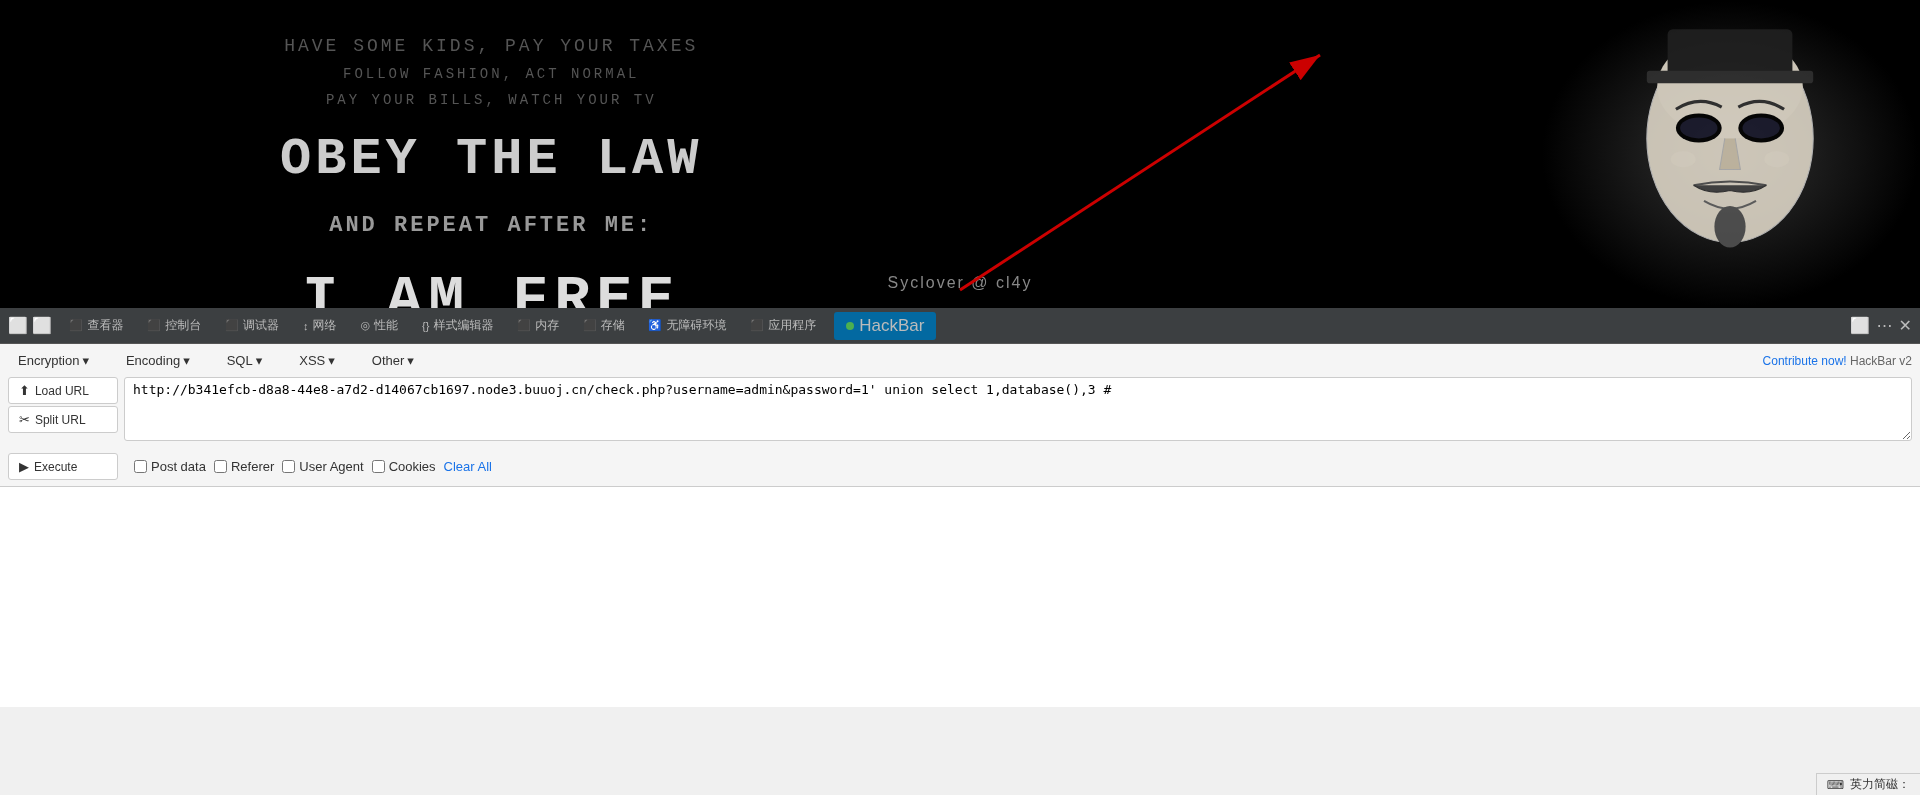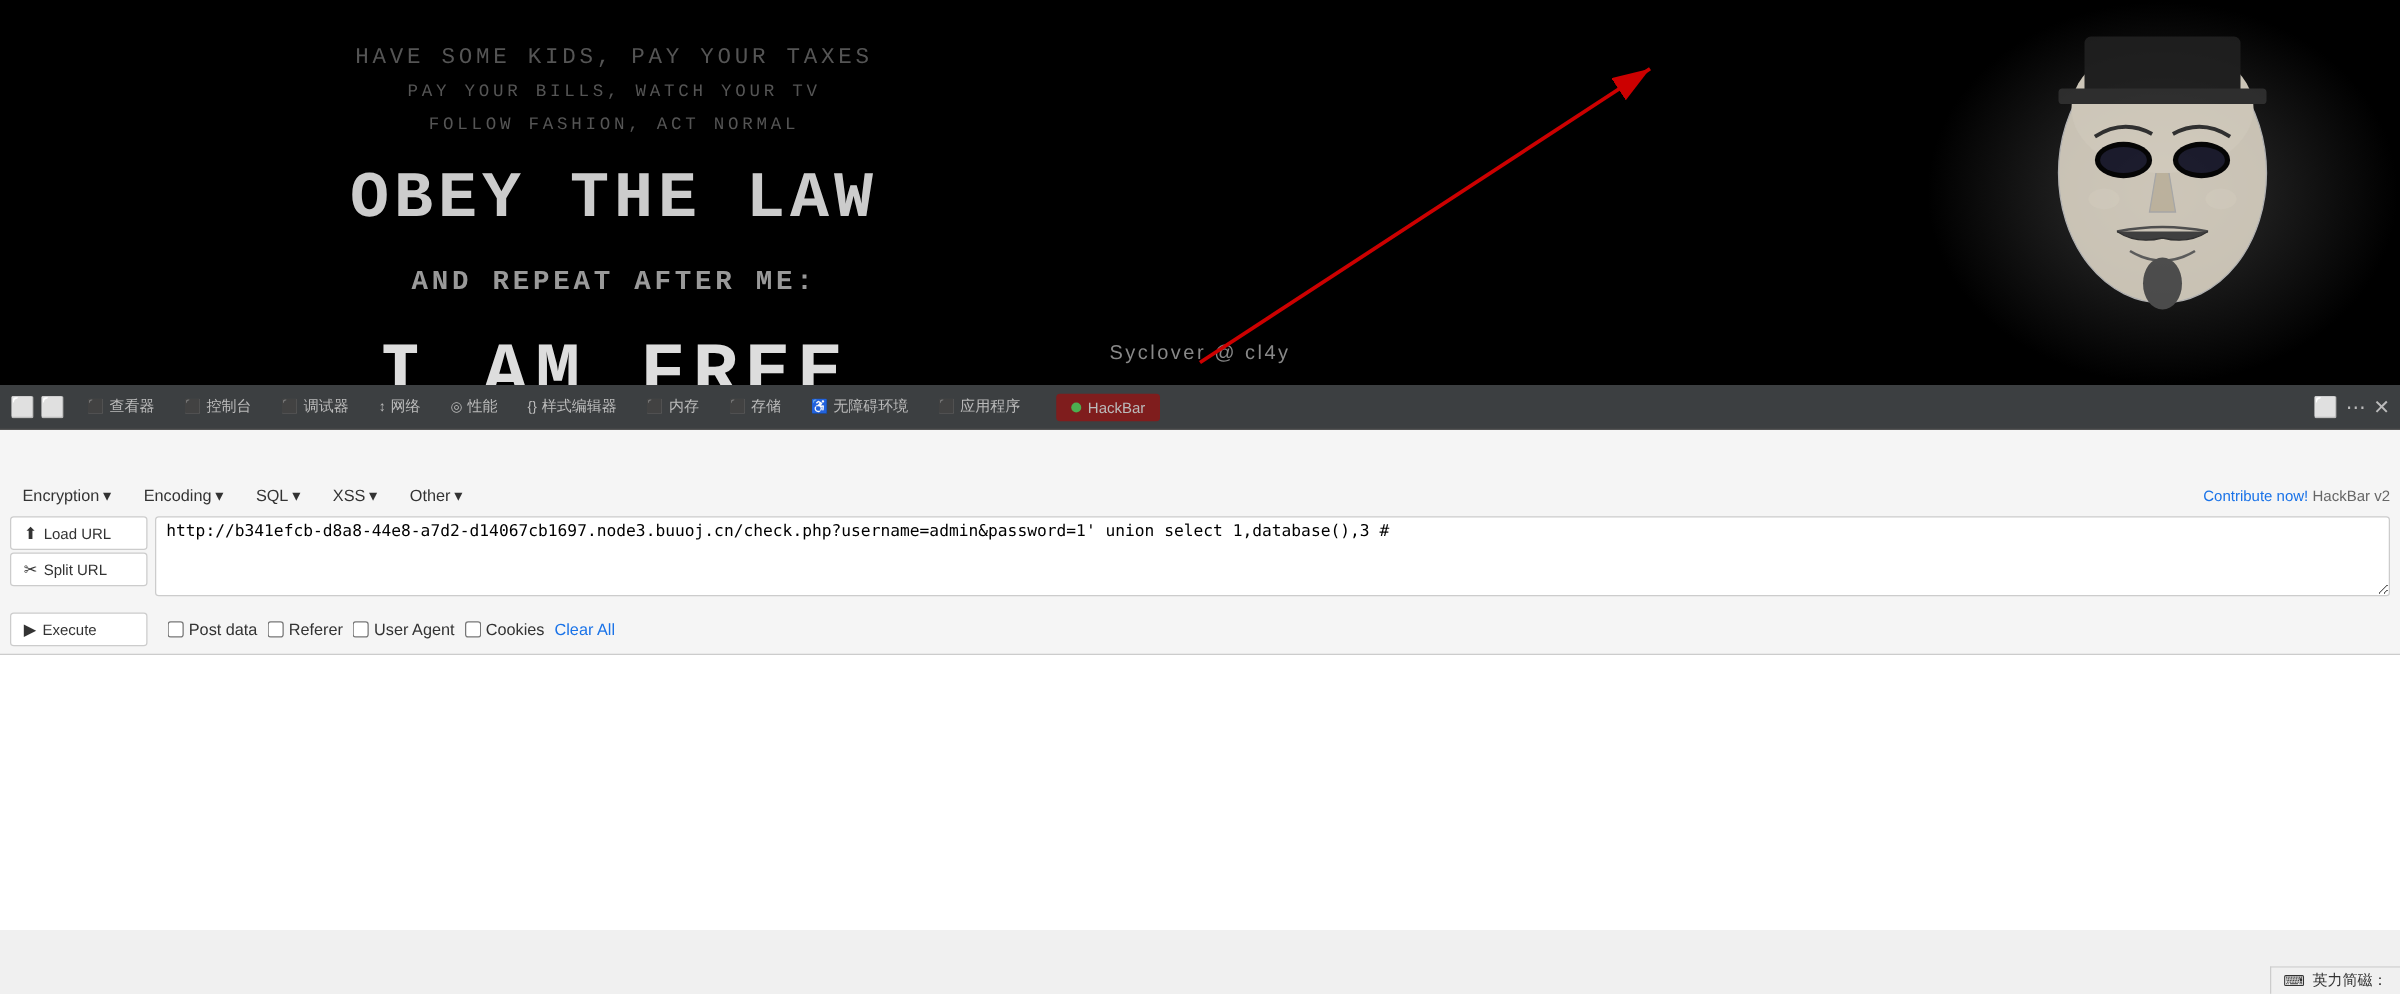--- a/index.html
+++ b/index.html
@@ -122,25 +122,25 @@
     .devtools-tab .tab-icon {
       font-size: 11px;
     }
 
     .hackbar-tab {
       display: flex;
       align-items: center;
       gap: 5px;
       padding: 4px 12px;
       color: #bbb;
-      font-size: 12px;
-      cursor: pointer;
-      background: #7f1d1d;
+      font-size: 17px;
+      cursor: pointer;
+      background: #0369a1;
       border-radius: 3px;
-      margin-left: 15px;
+      margin-left: 4px;
     }
 
     .hackbar-dot {
       width: 8px;
       height: 8px;
       background: #4caf50;
       border-radius: 50%;
     }
 
     .devtools-spacer { flex: 1; }
@@ -157,23 +157,22 @@
     .hackbar-panel {
       width: 100%;
       background: #f5f5f5;
       border-bottom: 1px solid #ccc;
       padding: 6px 8px;
     }
 
     .hackbar-menu-row {
       display: flex;
       align-items: center;
-      gap: 6px;
+      gap: 17px;
       margin-bottom: 6px;
-      margin-top: 36px;
     }
 
     .hackbar-menu-item {
       padding: 3px 10px;
       font-size: 13px;
       color: #333;
       cursor: pointer;
       border-radius: 3px;
       display: flex;
       align-items: center;
@@ -292,22 +291,22 @@
     }
   </style>
 </head>
 <body>
 
 <div class="hero-area">
 
 
   <div class="hero-text-block">
     <div style="font-size:18px; color:#555; letter-spacing:3px;">HAVE SOME KIDS, PAY YOUR TAXES</div>
+    <div style="font-size:14px; color:#555; letter-spacing:3px;">FOLLOW FASHION, ACT NORMAL</div>
     <div style="font-size:14px; color:#555; letter-spacing:3px;">PAY YOUR BILLS, WATCH YOUR TV</div>
-    <div style="font-size:14px; color:#555; letter-spacing:3px;">FOLLOW FASHION, ACT NORMAL</div>
     <div class="hero-main-text">OBEY THE LAW</div>
     <div style="font-size:22px; color:#999; letter-spacing:3px;font-weight:bold;">AND REPEAT AFTER ME:</div>
     <div class="hero-sub-text">I AM FREE</div>
   </div>
 
   <div class="hero-watermark">Syclover @ cl4y</div>
 
   <div class="mask-area">
     <svg class="mask-svg" viewBox="0 0 200 250">
 

